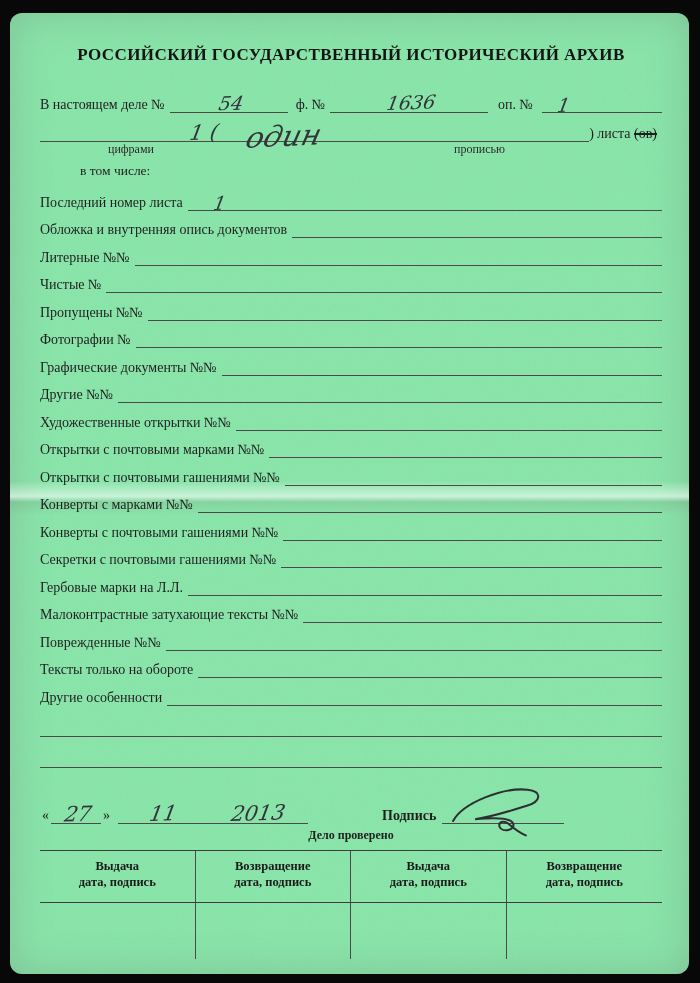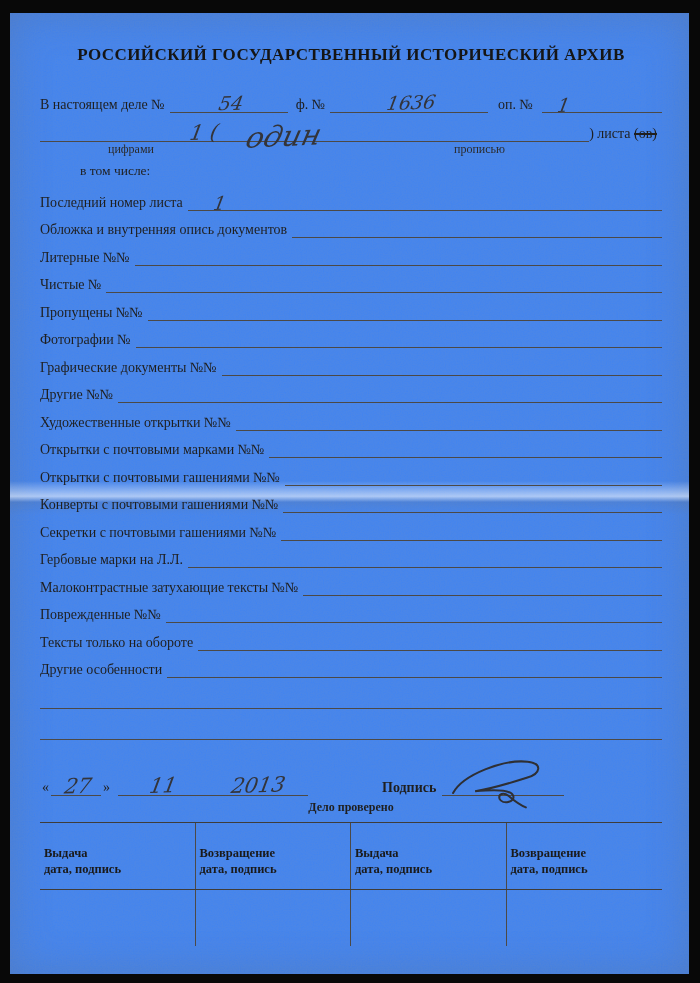--- a/index.html
+++ b/index.html
@@ -7,23 +7,24 @@
     width:700px;height:983px;
     background:#080808;
     font-family:"Liberation Serif", serif;
     color:#1f1f1f;
     overflow:hidden;
     position:relative;
   }
   
   .page{
     position:absolute; left:10px; top:13px; right:11px; bottom:9px;
-    background:#3b82f6;
+    background:#86efac;
     box-shadow:inset 0 0 40px rgba(90,88,84,.25);
     overflow:hidden;
+    border-radius:12px;
   }
   .texture{position:absolute;inset:0;pointer-events:none;}
   .crease{
     position:absolute;left:0;right:0;top:468px;height:34px;pointer-events:none;
     background:linear-gradient(180deg,rgba(0,0,0,0) 0%,rgba(255,255,255,.55) 45%,rgba(110,106,100,.14) 62%,rgba(0,0,0,0) 100%);
   }
   .content{
     position:absolute; inset:0;
     padding:30px 27px 0 30px;
     box-sizing:border-box;
@@ -65,22 +66,22 @@
   .daterow .seg.d3{width:104px;}
   .daterow .hw{font-size:21px;}
   .siglabel{font-weight:bold; margin-left:74px; line-height:17px; padding-right:6px;}
   .seg.sig{width:122px;}
   .sig svg{position:absolute; left:6px; bottom:-16px; overflow:visible;}
   
   .checked{text-align:center; font-weight:bold; font-size:12px; margin-top:4px; height:20px;}
   .ctable{margin-top:2px; border-top:1.6px solid #3f3c39;}
   .ctable .hdr{display:grid; grid-template-columns:repeat(4,1fr); border-bottom:1.4px solid #3f3c39;}
   .ctable .hdr .th{
-    text-align:left; font-weight:bold; font-size:12.5px; line-height:16px;
-    padding:22px 4px 12px 4px; border-right:1px solid #4c4946; color:#1a1a1a;
+    text-align:center; font-weight:bold; font-size:12.5px; line-height:16px;
+    padding:7px 4px 12px 4px; border-right:1px solid #4c4946; color:#1a1a1a;
   }
   .ctable .hdr .th:last-child{border-right:none;}
   .ctable .bodyrow{display:grid; grid-template-columns:repeat(4,1fr); height:56px;}
   .ctable .bodyrow .td{border-right:1px solid #4c4946;}
   .ctable .bodyrow .td:last-child{border-right:none;}
 </style>
 </head>
 <body>
 
 <div class="page">
@@ -169,20 +170,24 @@
       </div>
       <div class="frow">
         <span class="lbl">Открытки с почтовыми марками №№</span>
         <span class="fill"></span>
       </div>
       <div class="frow">
         <span class="lbl">Открытки с почтовыми гашениями №№</span>
         <span class="fill"></span>
       </div>
       <div class="frow">
+        <span class="lbl">Конверты с марками №№</span>
+        <span class="fill"></span>
+      </div>
+      <div class="frow">
         <span class="lbl">Конверты с почтовыми гашениями №№</span>
         <span class="fill"></span>
       </div>
       <div class="frow">
         <span class="lbl">Секретки с почтовыми гашениями №№</span>
         <span class="fill"></span>
       </div>
       <div class="frow">
         <span class="lbl">Гербовые марки на Л.Л.</span>
         <span class="fill"></span>

